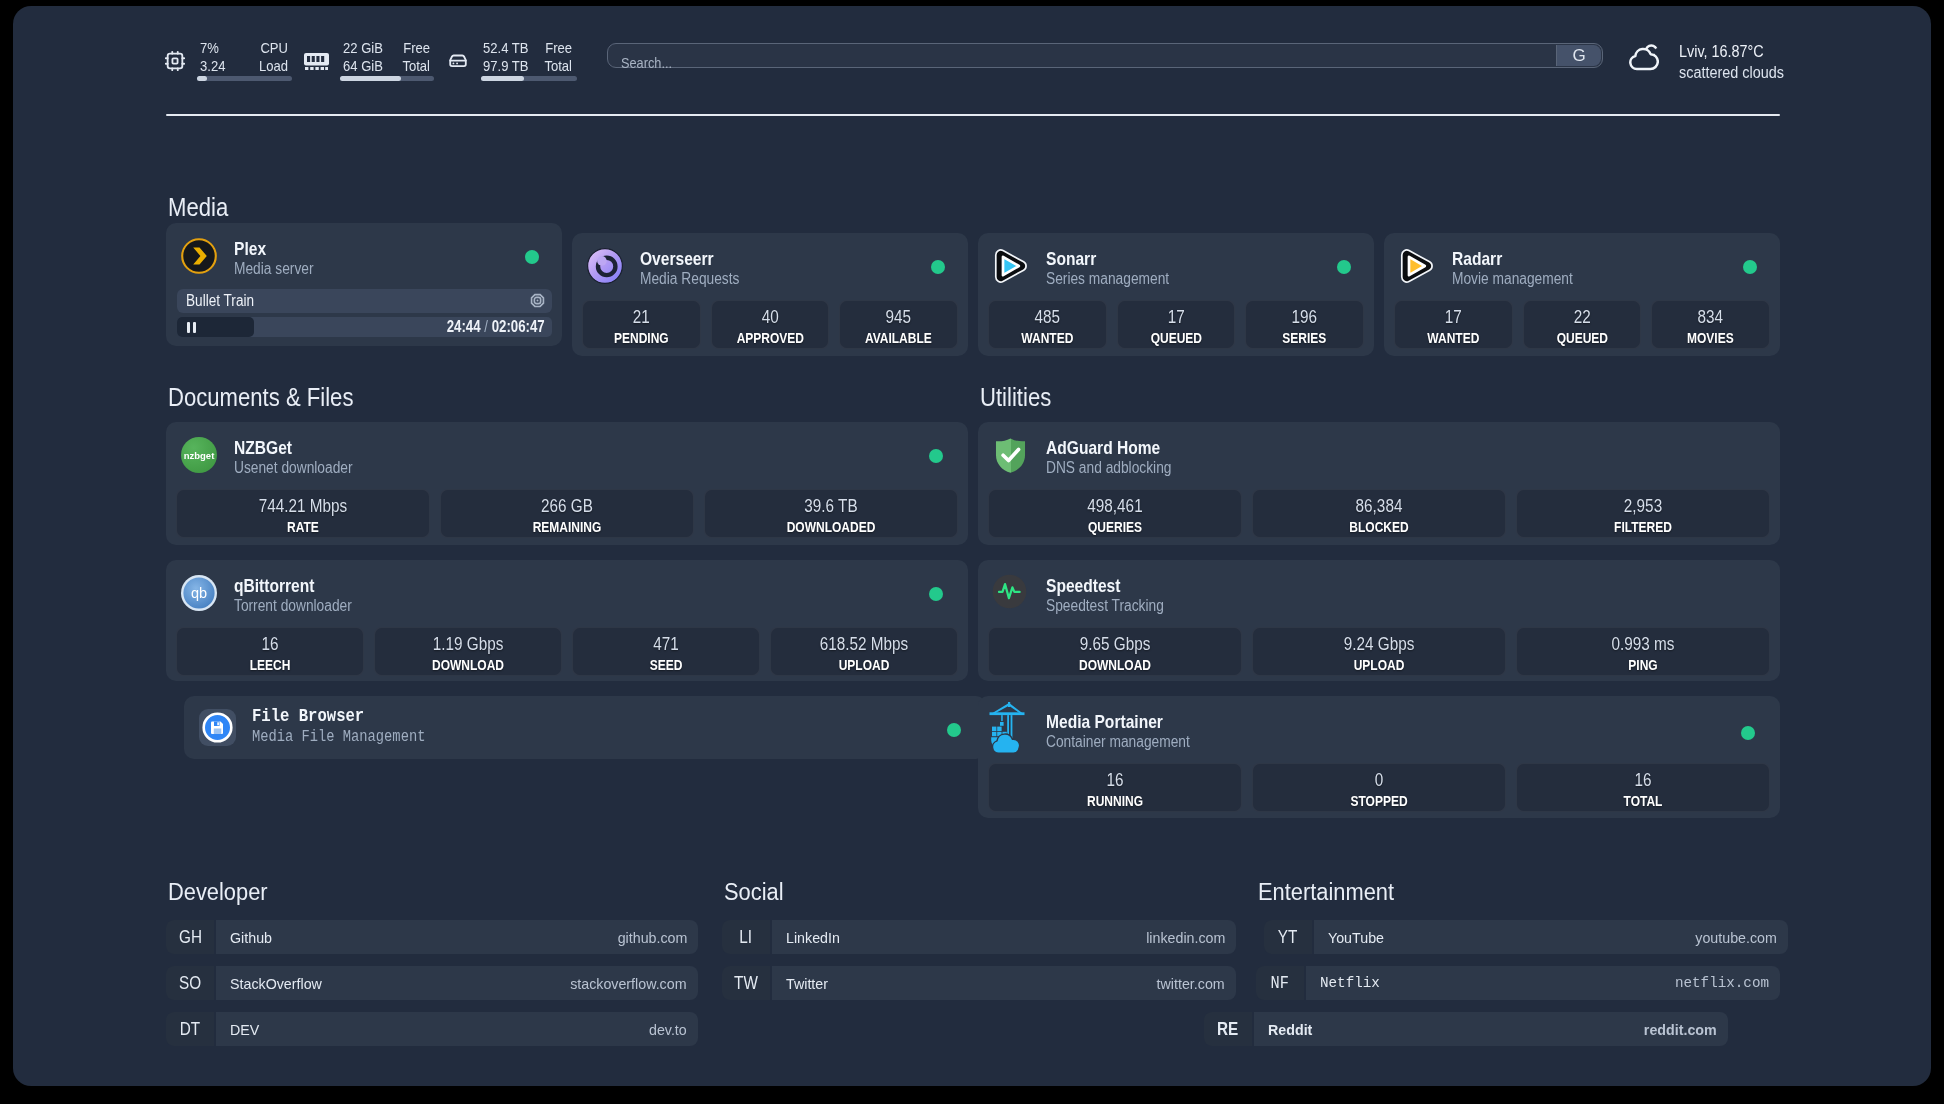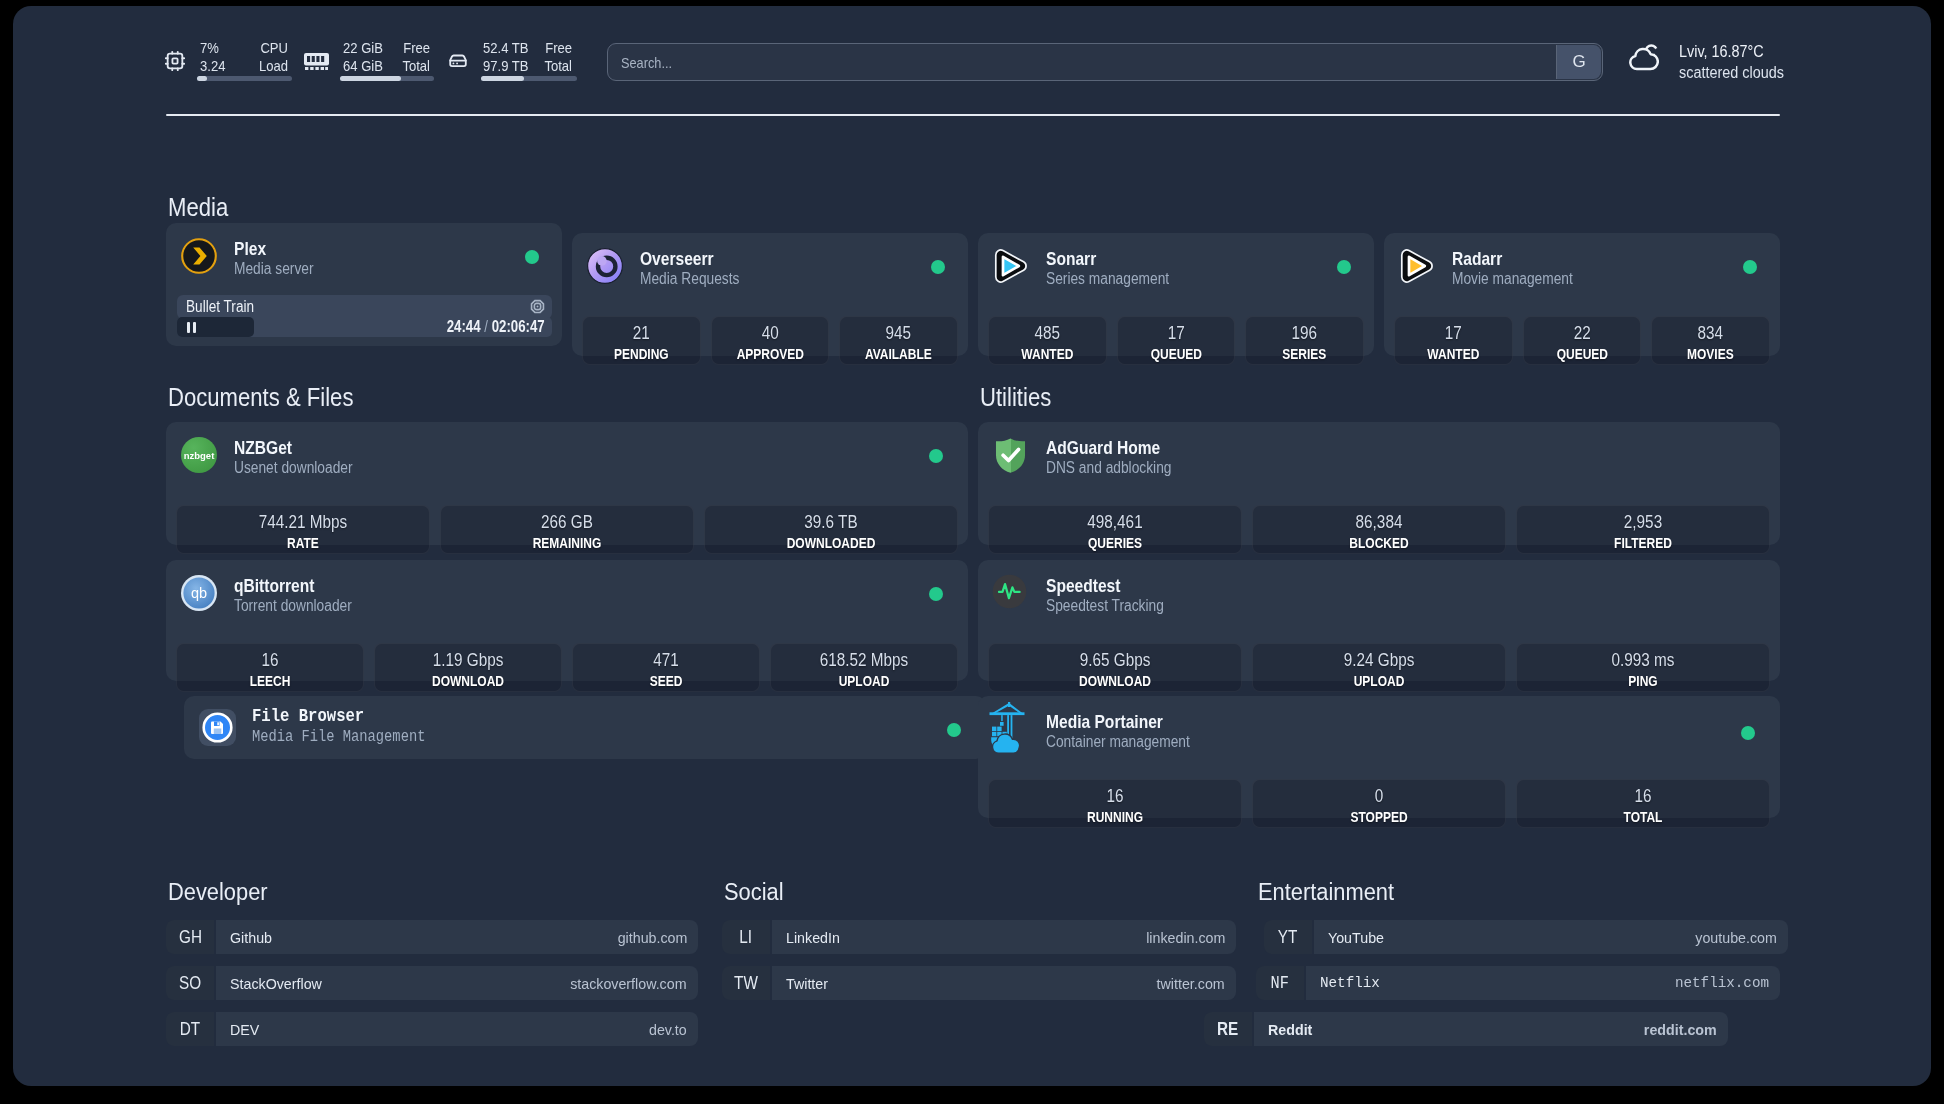--- a/index.html
+++ b/index.html
@@ -8,21 +8,21 @@
   .frame { position:absolute; left:13px; top:6px; width:1918px; height:1080px;
     background:#222c3e; border-radius:18px; overflow:hidden; }
   .page { position:absolute; left:-13px; top:-6px; width:1944px; height:1104px; }
   .abs { position:absolute; }
   .shead { position:absolute; font-size:26px; color:#e9eef6; line-height:26px; transform:scaleX(.85); transform-origin:0 0; white-space:nowrap; }
   .card { position:absolute; background:#2d3849; border-radius:10px; }
   .hicon { position:absolute; left:15px; top:15px; width:36px; height:36px; }
   .htitle { position:absolute; left:68px; top:16px; font-size:19px; font-weight:700; color:#f2f6fb; line-height:19px; white-space:nowrap; transform:scaleX(.82); transform-origin:0 0; }
   .hsub { position:absolute; left:68px; top:38px; font-size:16px; color:#9fadc0; line-height:16px; white-space:nowrap; transform:scaleX(.86); transform-origin:0 0; }
   .dot { position:absolute; width:14px; height:14px; border-radius:50%; background:#23c98c; top:27px; }
-  .statrow { position:absolute; left:10px; right:10px; top:83px; height:49px; display:flex; gap:10px; }
+  .statrow { position:absolute; left:10px; right:10px; top:67px; height:49px; display:flex; gap:10px; }
   .stat { flex:1; background:rgba(15,21,33,.30); border:1px solid rgba(255,255,255,.05); border-radius:8px; text-align:center; padding-top:6px; }
   .sv { font-size:18px; color:#d6deea; line-height:20px; text-shadow:0 1px 2px rgba(0,0,0,.45); white-space:nowrap; transform:scaleX(.85);}
   .sl { font-size:15px; font-weight:700; color:#fff; line-height:16px; margin-top:3px; text-shadow:0 1px 2px rgba(0,0,0,.45); white-space:nowrap; transform:scaleX(.8);}
   .tcol { position:absolute; top:39px; font-size:15px; line-height:18px; color:#dde4ee; white-space:nowrap; transform:scaleX(.87); transform-origin:0 0; }
   .tcol.r { text-align:right; transform-origin:100% 0; }
   .pbar { position:absolute; top:76px; height:5px; border-radius:3px; background:#4d5970; }
   .pfill { position:absolute; left:0; top:0; bottom:0; border-radius:3px; background:#ccd5e1; }
   .bkhead { position:absolute; font-size:23px; color:#e9eef6; line-height:24px; transform:scaleX(.95); transform-origin:0 0; white-space:nowrap; }
   .bkrow { position:absolute; height:34px; }
   .bktile { position:absolute; left:0; top:0; width:48px; height:34px; background:#26303f; border-radius:8px 0 0 8px; display:flex; align-items:center; justify-content:center; font-size:18px; color:#e4eaf2; }
@@ -73,21 +73,21 @@
         <path d="M5.45 7.11 3.5 11v4.5a2 2 0 0 0 2 2h13a2 2 0 0 0 2-2V11l-1.95-3.89A2 2 0 0 0 16.76 6H7.24a2 2 0 0 0-1.79 1.11z"></path>
         <path d="M3.6 11.5h16.8"></path>
         <path d="M7 14.6h.01M11 14.6h.01"></path>
       </svg>
 <div class="tcol" style="left:483px">52.4 TB<br>97.9 TB</div>
 <div class="tcol r" style="left:502px;width:70px">Free<br>Total</div>
 <div class="pbar" style="left:481px;width:96px">
         <div class="pfill" style="width:43px"></div>
       </div>
 
-<div class="abs" style="left:607px;top:43px;width:996px;height:38px;border:1.5px solid #5a6578;border-radius:9px;background:#2a3446;">
+<div class="abs" style="left:607px;top:43px;width:996px;height:25px;border:1.5px solid #5a6578;border-radius:9px;background:#2a3446;">
   <div class="abs" style="left:13px;top:11px;font-size:15px;line-height:15px;color:#a9b4c4;transform:scaleX(.85);transform-origin:0 0;">Search...</div>
   <div class="abs" style="right:1px;top:1px;bottom:1px;width:45px;background:#45526a;border-left:1.5px solid #5a6578;border-radius:0 7.5px 7.5px 0;display:flex;align-items:center;justify-content:center;font-size:17px;color:#dfe5ee;">G</div>
 </div>
 
 <svg class="abs" style="left:1626px;top:43px" width="33" height="30" viewBox="0 0 33 30">
         <g fill="none" stroke="#f0f4f9" stroke-width="2.5" stroke-linecap="round" stroke-linejoin="round">
           <circle cx="25.3" cy="7.9" r="5.5"></circle>
         </g>
         <circle cx="32.4" cy="8.9" r="4.0" fill="#222c3e" stroke="none"></circle>
         <path d="M24.2 26 h-13.3 a6.6 6.6 0 0 1 -1.6 -13 a7.9 7.9 0 0 1 15.3 -1.8 a6.1 6.1 0 0 1 -0.4 14.8 z" fill="#222c3e" stroke="#f0f4f9" stroke-width="2.5" stroke-linejoin="round"></path>
@@ -100,21 +100,21 @@
 <div class="shead" style="left:168px;top:194px;">Media</div>
 
 <div class="card" style="left:166px;top:223px;width:396px;height:123px;">
   <svg class="hicon" viewBox="0 0 36 36">
           <circle cx="18" cy="18" r="16.8" fill="#16181b" stroke="#e3a00f" stroke-width="2.1"></circle>
           <path d="M12.2 9.6 h6.3 L25.8 18 l-7.3 8.4 h-6.3 L19.4 18 Z" fill="#ebaf00"></path>
         </svg>
   <div class="htitle">Plex</div>
   <div class="hsub">Media server</div>
   <div class="dot" style="left:359px;"></div>
-  <div class="abs" style="left:10.5px;top:66px;width:375px;height:24px;background:#3a465b;border-radius:6px;margin-top:6px;">
+  <div class="abs" style="left:10.5px;top:66px;width:375px;height:24px;background:#3a465b;border-radius:6px;">
     <div class="abs" style="left:9px;top:4px;font-size:16px;line-height:16px;color:#eef2f8;transform:scaleX(.85);transform-origin:0 0;">Bullet Train</div>
     <svg class="abs" style="right:7px;top:4px" width="15" height="15" viewBox="0 0 24 24" fill="none" stroke="#a8b4c5" stroke-width="2.6">
             <path d="M7.86 2.5h8.28L21.5 7.86v8.28L16.14 21.5H7.86L2.5 16.14V7.86L7.86 2.5z"></path>
             <rect x="7" y="7" width="10" height="10" rx="3.5"></rect>
             <circle cx="12" cy="12" r="1.6" fill="#a8b4c5" stroke="none"></circle>
           </svg>
   </div>
   <div class="abs" style="left:10.5px;top:94px;width:375px;height:20px;background:#3a465b;border-radius:5px;">
     <div class="abs" style="left:0;top:0;width:77px;height:20px;background:#1d2737;border-radius:5px;"></div>
     <div class="abs" style="left:10px;top:4.5px;width:3px;height:11px;background:#e8edf4;border-radius:1px;"></div>

